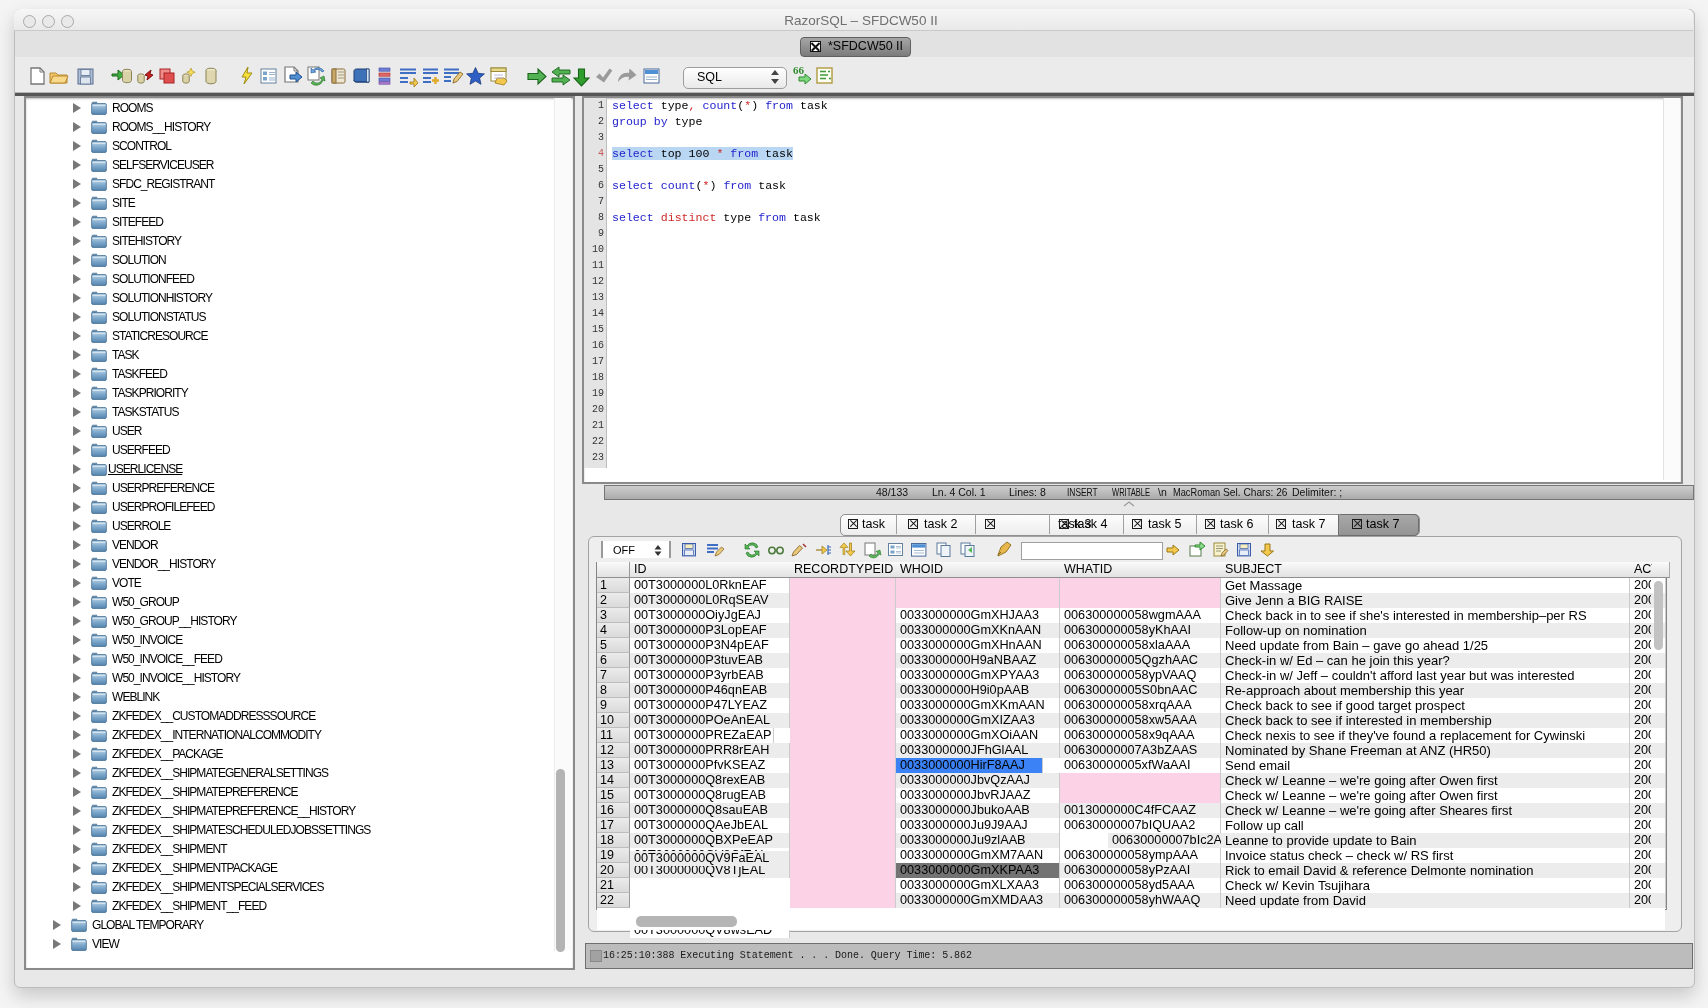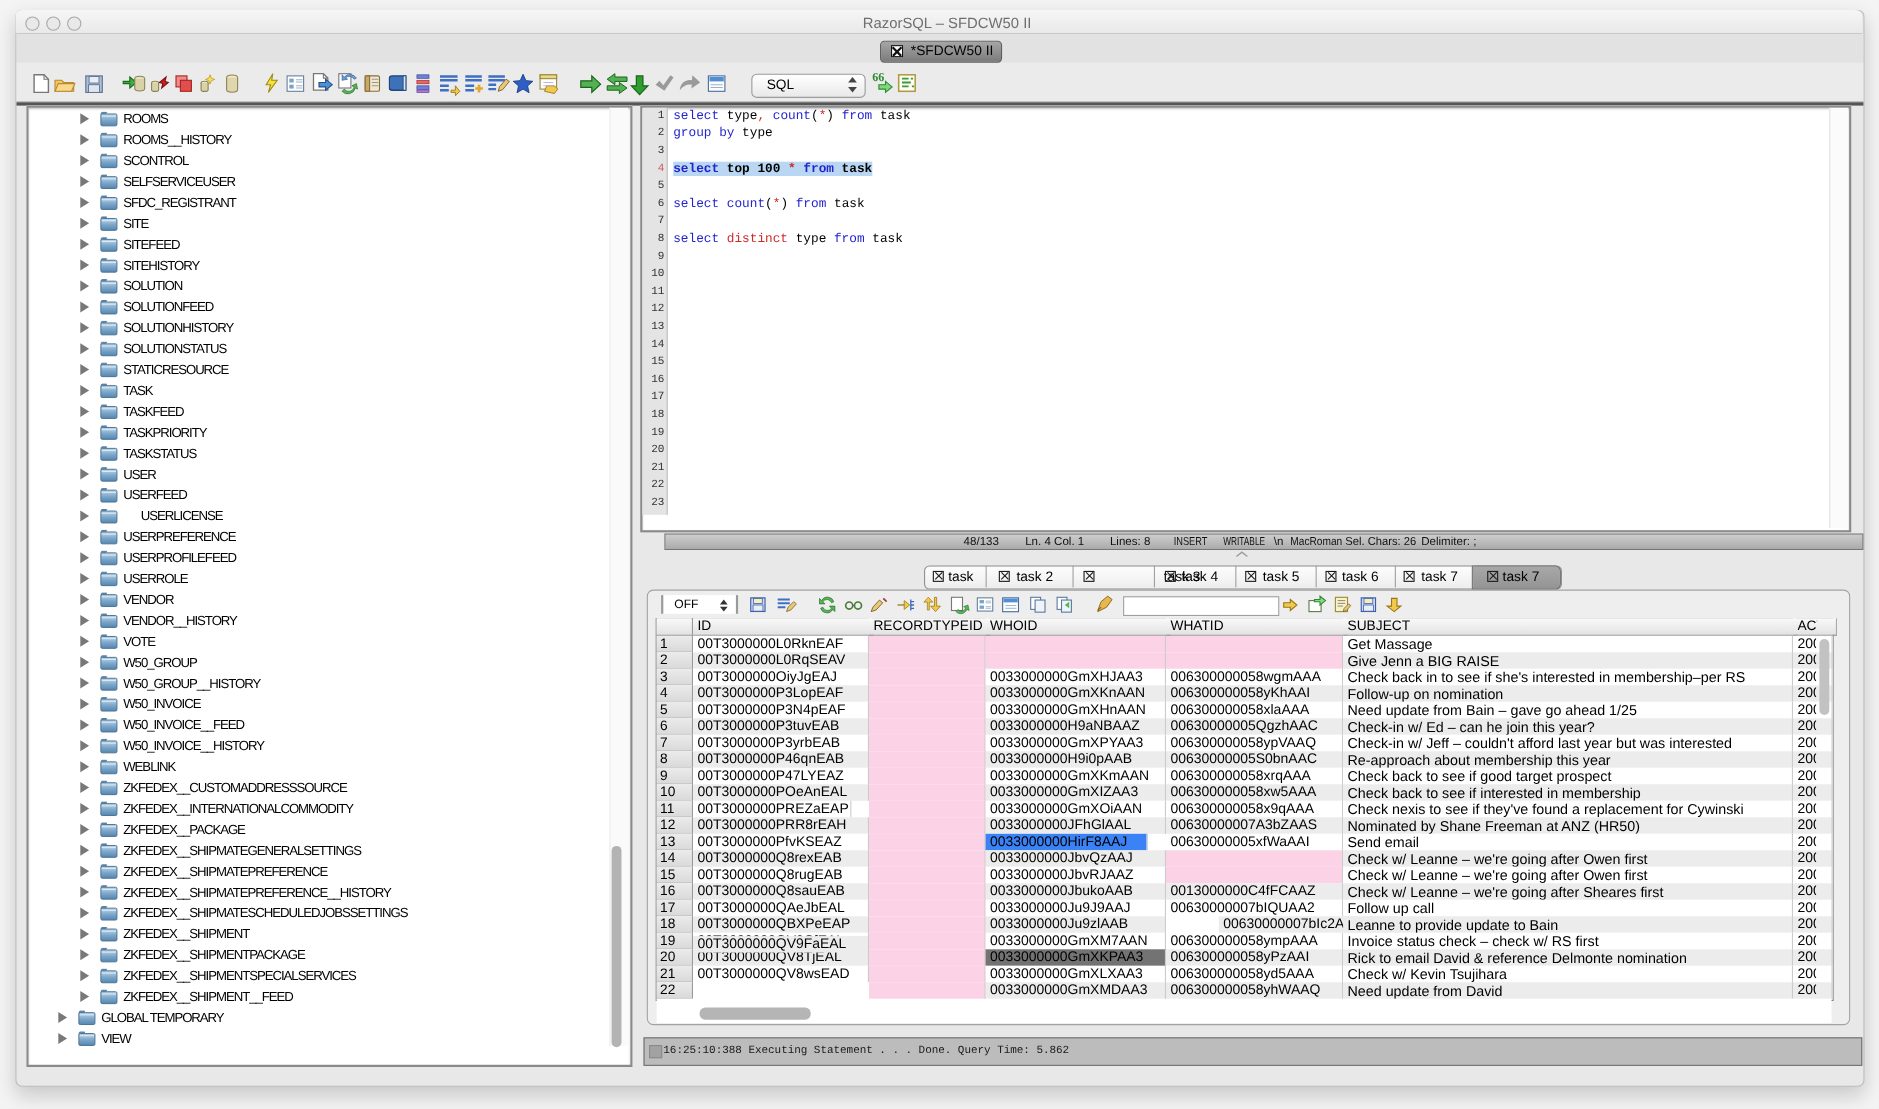--- a/index.html
+++ b/index.html
@@ -543,21 +543,21 @@
         <linearGradient id="fg20" x1="0" y1="0" x2="0" y2="1">
           <stop offset="0" stop-color="#c2d9ea"></stop>
           <stop offset="0.5" stop-color="#7fa9cc"></stop>
           <stop offset="1" stop-color="#5585af"></stop>
         </linearGradient>
       </defs>
       <path d="M1 3.5c0-.6.4-1 1-1h3l1-1.3h-4.2c-.5 0-.8.4-.8.9z" fill="#7399bb" stroke="#4a7396" stroke-width="0.8"></path>
       <rect x="0.7" y="2.6" width="14.6" height="10.8" rx="1.2" fill="url(#fg20)" stroke="#4a7396" stroke-width="0.9"></rect>
       <path d="M1.5 4.6h13" stroke="#ffffff" stroke-width="0.8" opacity="0.7"></path>
     </svg>
-    <span class="tlabel" style="left:128px;">USERLICENSE</span>
+    <span class="tlabel" style="left:108px;text-decoration:underline;">USERLICENSE</span>
   </div>
 <div class="treerow" style="top:478px;">
     <span class="tarrow" style="left:73px;"></span>
     <svg width="16" height="14" viewBox="0 0 16 14" style="position:absolute;left:91px;top:3px;">
       <defs>
         <linearGradient id="fg21" x1="0" y1="0" x2="0" y2="1">
           <stop offset="0" stop-color="#c2d9ea"></stop>
           <stop offset="0.5" stop-color="#7fa9cc"></stop>
           <stop offset="1" stop-color="#5585af"></stop>
         </linearGradient>
@@ -975,21 +975,21 @@
 <div class="lnum" style="top:340px;right:1104px;color:#333;">16</div>
 <div class="lnum" style="top:356px;right:1104px;color:#333;">17</div>
 <div class="lnum" style="top:372px;right:1104px;color:#333;">18</div>
 <div class="lnum" style="top:388px;right:1104px;color:#333;">19</div>
 <div class="lnum" style="top:404px;right:1104px;color:#333;">20</div>
 <div class="lnum" style="top:420px;right:1104px;color:#333;">21</div>
 <div class="lnum" style="top:436px;right:1104px;color:#333;">22</div>
 <div class="lnum" style="top:452px;right:1104px;color:#333;">23</div>
 <div class="codeline" style="top:98px;"><span class="kw">select</span> type<span class="rd">,</span> <span class="kw">count</span>(<span class="rd">*</span>) <span class="kw">from</span> task</div>
 <div class="codeline" style="top:114px;"><span class="kw">group</span> <span class="kw">by</span> type</div>
-<div class="codeline" style="top:146px;font-weight:bold;"><span style="background:#b9d7f3;"><span class="kw">select</span> top 100 <span class="rd">*</span> <span class="kw">from</span> task</span></div>
+<div class="codeline" style="top:146px;"><span style="background:#b9d7f3;"><span class="kw">select</span> top 100 <span class="rd">*</span> <span class="kw">from</span> task</span></div>
 <div class="codeline" style="top:178px;"><span class="kw">select</span> <span class="kw">count</span>(<span class="rd">*</span>) <span class="kw">from</span> task</div>
 <div class="codeline" style="top:210px;"><span class="kw">select</span> <span class="rd">distinct</span> type <span class="kw">from</span> task</div>
 <div class="abs estatus"></div>
 <div class="estext" style="left:876px;">48/133</div>
 <div class="estext" style="left:932px;">Ln. 4 Col. 1</div>
 <div class="estext" style="left:1009px;">Lines: 8</div>
 <div class="estext" style="left:1067px;transform:scaleX(0.80);transform-origin:left;">INSERT</div>
 <div class="estext" style="left:1112px;transform:scaleX(0.72);transform-origin:left;">WRITABLE</div>
 <div class="estext" style="left:1158px;">\n</div>
 <div class="estext" style="left:1173px;transform:scaleX(0.88);transform-origin:left;">MacRoman</div>
@@ -1251,21 +1251,21 @@
 <div class="cell" style="left:1221px;top:848px;width:409px;font-size:13px;background:#ffffff;">Invoice status check – check w/ RS first</div>
 <div class="cell" style="left:1630px;top:848px;width:36px;background:#ffffff;"><span style="display:inline-block;width:17px;overflow:hidden;">2008</span></div>
 <div class="rnum" style="top:863px;">20</div>
 <div class="cell" style="left:630px;top:863px;width:160px;background:#ececec;">00T3000000QV8TjEAL</div>
 <div class="cell pink" style="left:790px;top:863px;width:106px;"></div>
 <div class="cell" style="left:896px;top:863px;width:164px;background:#737373;">0033000000GmXKPAA3</div>
 <div class="cell" style="left:1060px;top:863px;width:161px;background:#ececec;">006300000058yPzAAI</div>
 <div class="cell" style="left:1221px;top:863px;width:409px;font-size:13px;background:#ececec;">Rick to email David &amp; reference Delmonte nomination</div>
 <div class="cell" style="left:1630px;top:863px;width:36px;background:#ececec;"><span style="display:inline-block;width:17px;overflow:hidden;">2008</span></div>
 <div class="rnum" style="top:878px;">21</div>
-<div class="cell" style="left:630px;top:878px;width:160px;background:#ffffff;">00T3000000QV8wsEAD</div>
+<div class="cell" style="left:630px;top:923px;width:160px;background:#ffffff;">00T3000000QV8wsEAD</div>
 <div class="cell pink" style="left:790px;top:878px;width:106px;"></div>
 <div class="cell" style="left:896px;top:878px;width:164px;background:#ffffff;">0033000000GmXLXAA3</div>
 <div class="cell" style="left:1060px;top:878px;width:161px;background:#ffffff;">006300000058yd5AAA</div>
 <div class="cell" style="left:1221px;top:878px;width:409px;font-size:13px;background:#ffffff;">Check w/ Kevin Tsujihara</div>
 <div class="cell" style="left:1630px;top:878px;width:36px;background:#ffffff;"><span style="display:inline-block;width:17px;overflow:hidden;">2008</span></div>
 <div class="rnum" style="top:893px;">22</div>
 <div class="cell" style="left:630px;top:851px;width:160px;background:#ececec;">00T3000000QV9FaEAL</div>
 <div class="cell pink" style="left:790px;top:893px;width:106px;"></div>
 <div class="cell" style="left:896px;top:893px;width:164px;background:#ececec;">0033000000GmXMDAA3</div>
 <div class="cell" style="left:1060px;top:893px;width:161px;background:#ececec;">006300000058yhWAAQ</div>

